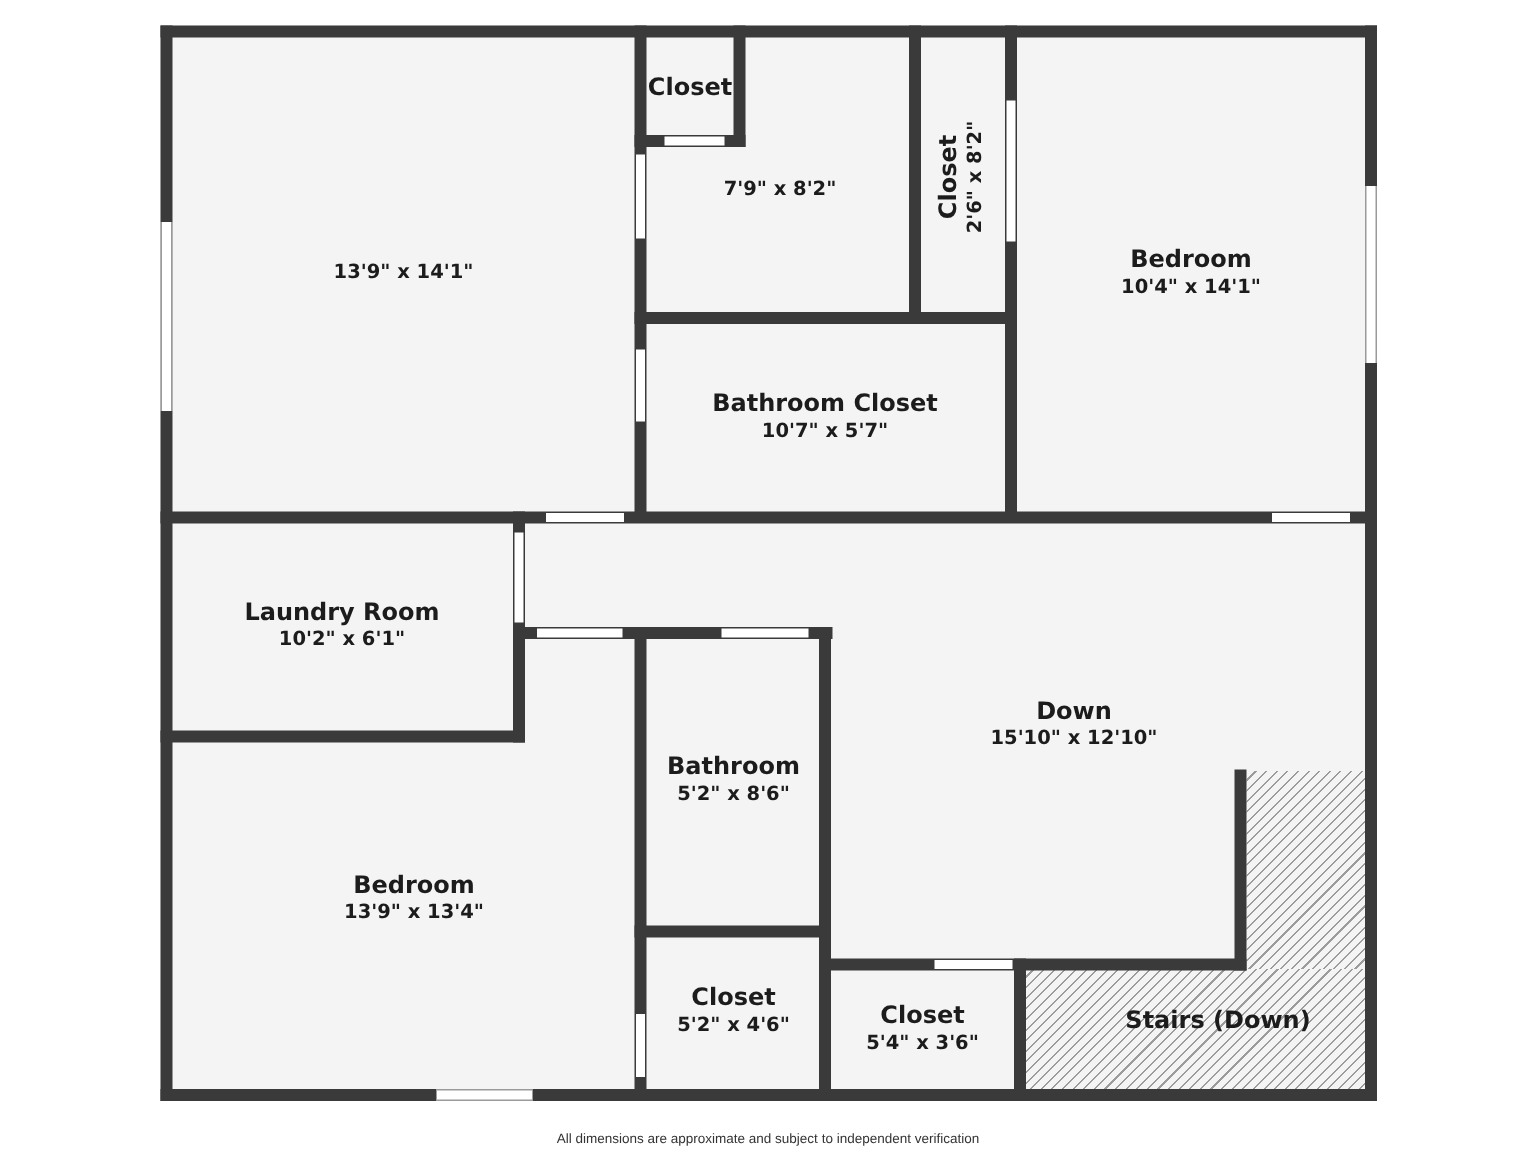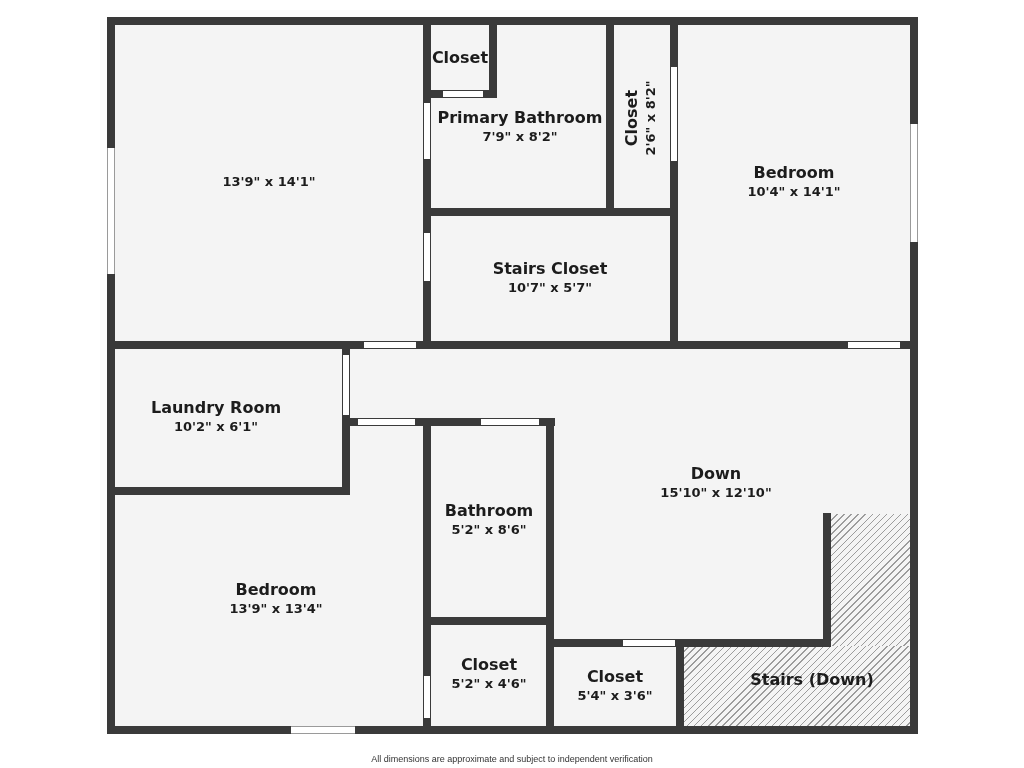--- a/index.html
+++ b/index.html
@@ -71,36 +71,35 @@
   <div class="wall" style="left:676px; top:639px; width:8px; height:95px;"></div>
   <div class="wall" style="left:823px; top:513px; width:8px; height:134px;"></div>
 
   <div class="label" style="left:269px; top:182px;">
     <span class="dim">13'9" x 14'1"</span>
   </div>
   <div class="label" style="left:460px; top:58px;">
     <span class="name">Closet</span>
   </div>
   <div class="label" style="left:520px; top:127px;">
-    <span class="name">Primary Bathroom</span>
     <span class="dim">7'9" x 8'2"</span>
   </div>
   <div class="label rot" style="left:641px; top:118px;">
     <span class="name">Closet</span>
     <span class="dim">2'6" x 8'2"</span>
   </div>
   <div class="label" style="left:794px; top:182px;">
     <span class="name">Bedroom</span>
     <span class="dim">10'4" x 14'1"</span>
   </div>
   <div class="label" style="left:550px; top:278px;">
-    <span class="name">Stairs Closet</span>
+    <span class="name">Bathroom Closet</span>
     <span class="dim">10'7" x 5'7"</span>
   </div>
-  <div class="label" style="left:216px; top:417px;">
+  <div class="label" style="left:228px; top:417px;">
     <span class="name">Laundry Room</span>
     <span class="dim">10'2" x 6'1"</span>
   </div>
   <div class="label" style="left:716px; top:483px;">
     <span class="name">Down</span>
     <span class="dim">15'10" x 12'10"</span>
   </div>
   <div class="label" style="left:489px; top:520px;text-align:center;">
     <span class="name">Bathroom</span>
     <span class="dim">5'2" x 8'6"</span>

